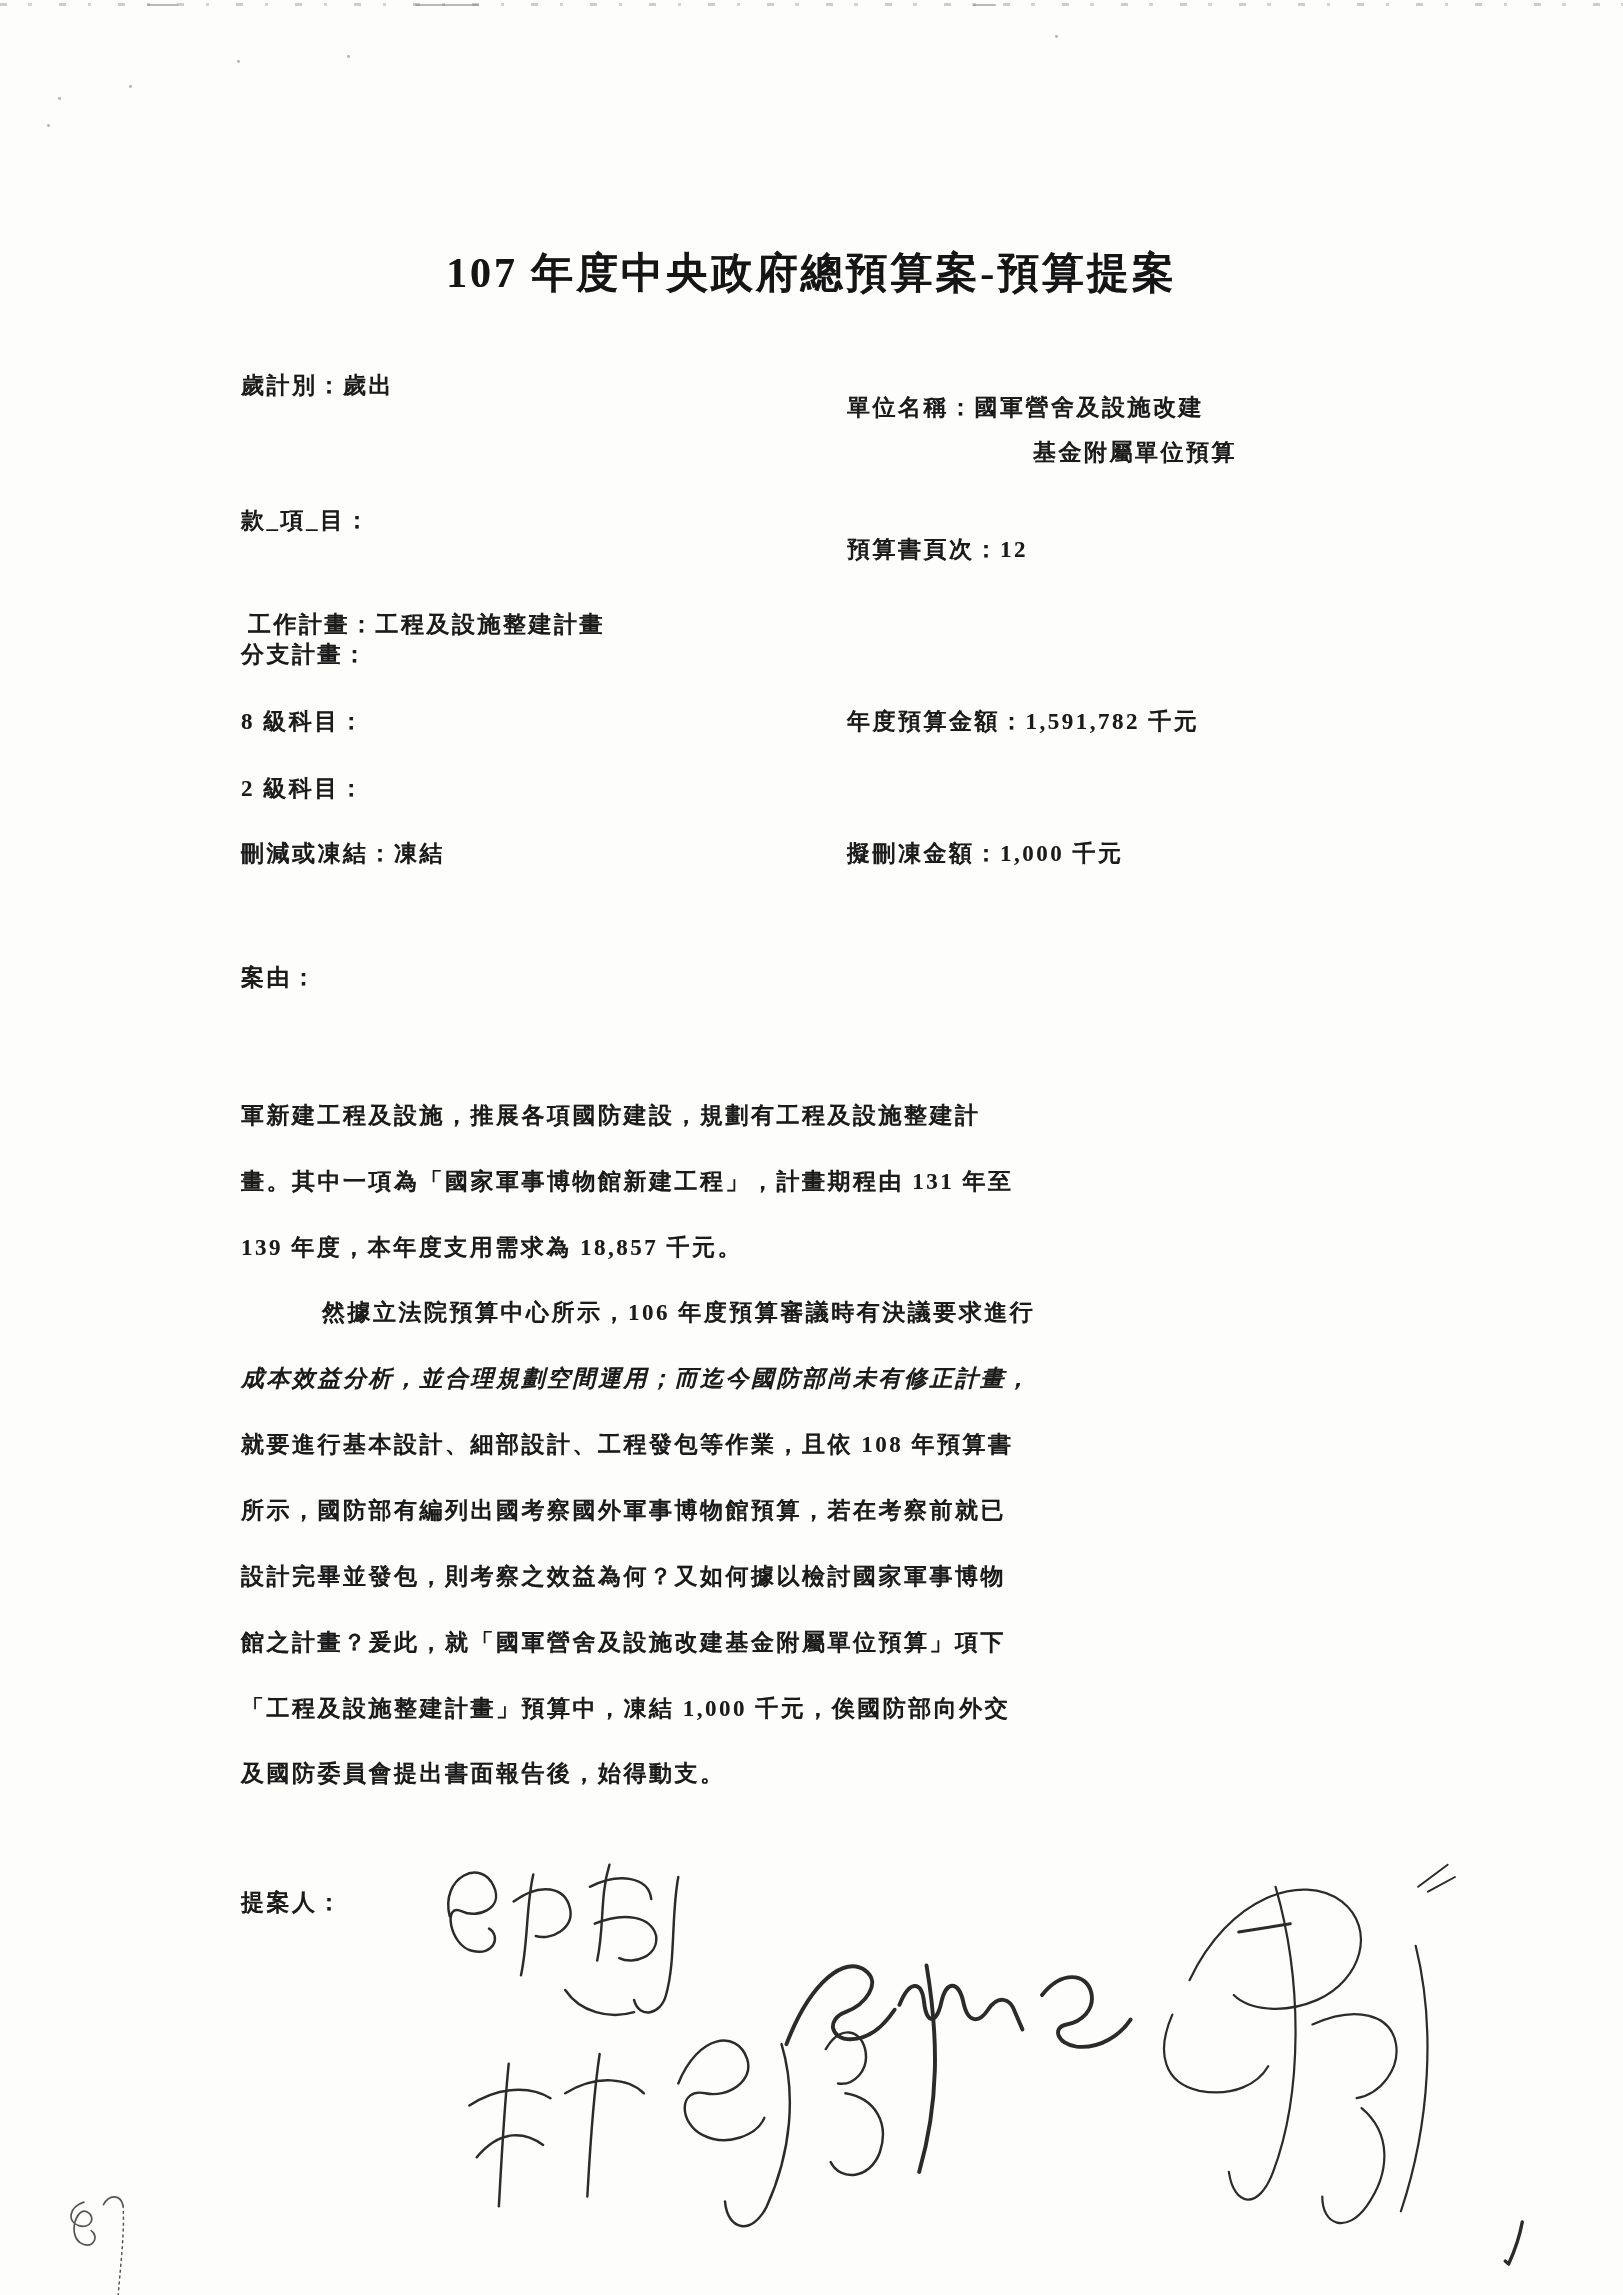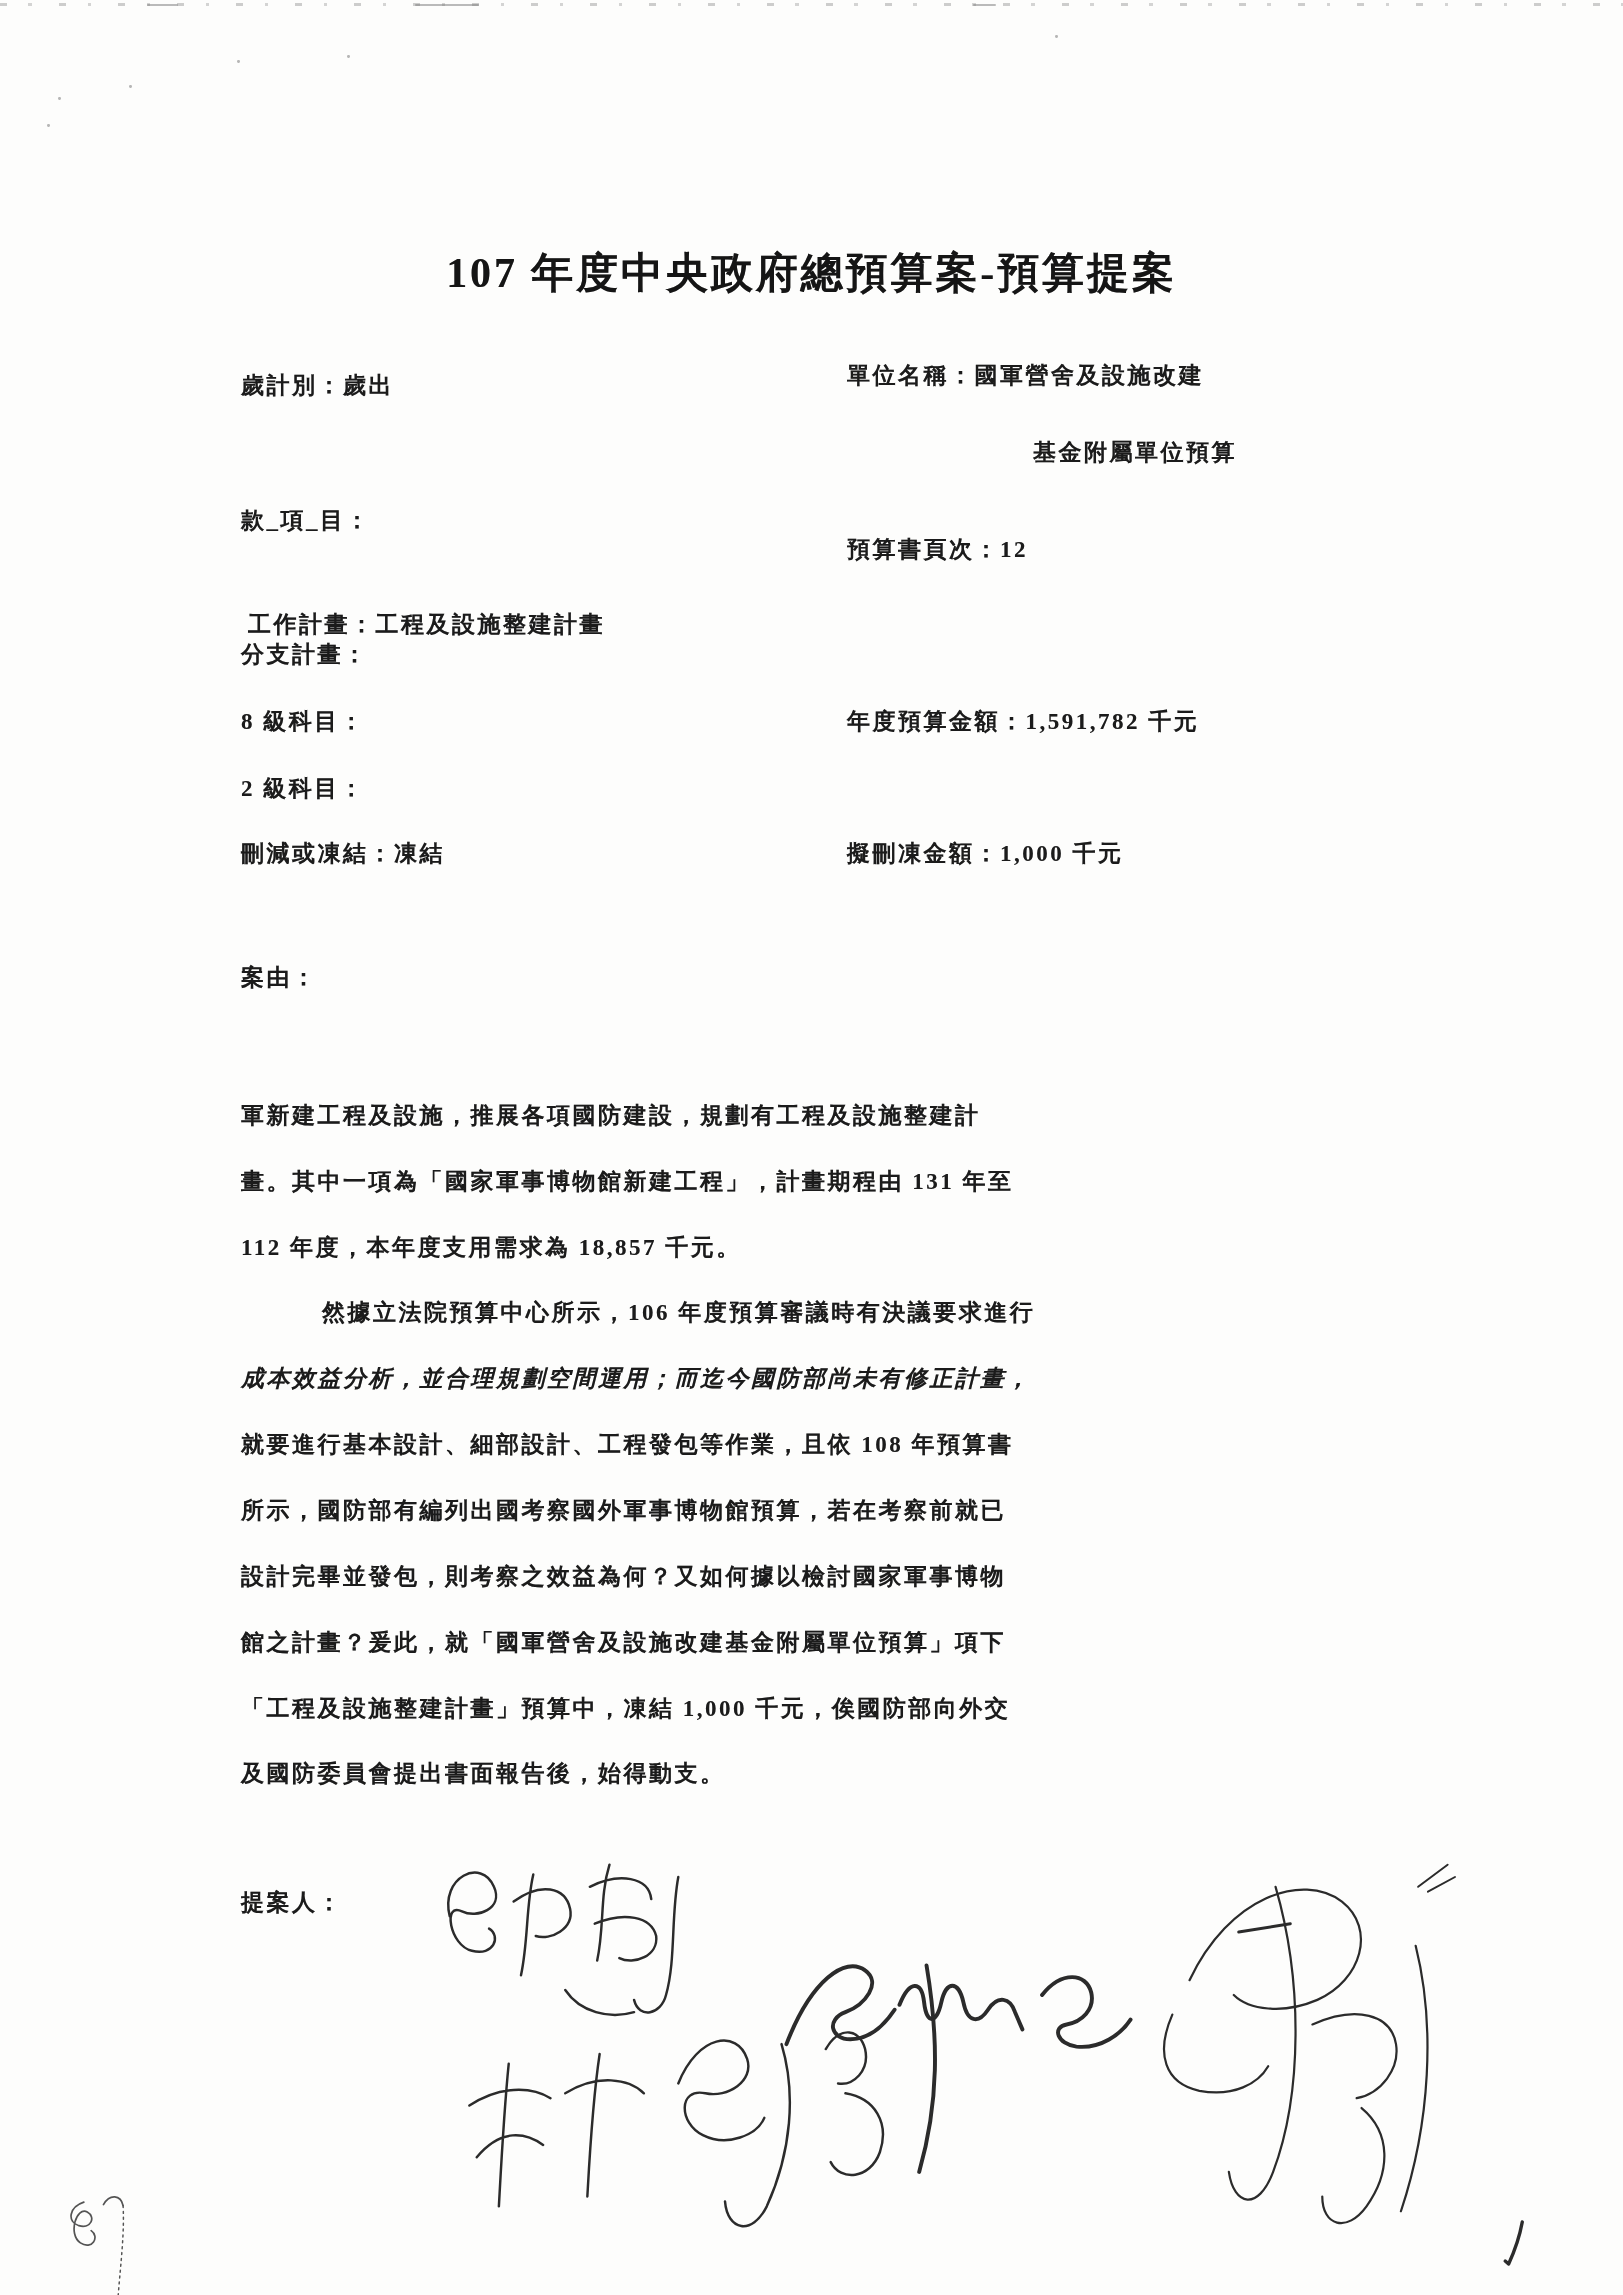--- a/index.html
+++ b/index.html
@@ -42,37 +42,37 @@
   <div class="speck" style="left:347px;top:55px;"></div>
   <div class="speck" style="left:1055px;top:35px;"></div>
   <div class="speck" style="left:237px;top:60px;"></div>
   <div class="speck" style="left:58px;top:97px;"></div>
   <div class="speck" style="left:47px;top:124px;"></div>
   <div class="speck" style="left:129px;top:85px;"></div>
 
   <div class="title" style="top:221px;margin-top:24px;">107 年度中央政府總預算案-預算提案</div>
 
   <div class="t" style="left:241px;top:370px;">歲計別：歲出</div>
-  <div class="t" style="left:847px;top:360px;">單位名稱：國軍營舍及設施改建</div>
+  <div class="t" style="left:847px;top:392px;">單位名稱：國軍營舍及設施改建</div>
   <div class="t" style="left:1033px;top:437px;">基金附屬單位預算</div>
   <div class="t" style="left:241px;top:505px;">款_項_目：</div>
   <div class="t" style="left:847px;top:534px;text-align:center;">預算書頁次：12</div>
   <div class="t" style="left:248px;top:573px;margin-top:36px;">工作計畫：工程及設施整建計畫</div>
   <div class="t" style="left:241px;top:639px;">分支計畫：</div>
   <div class="t" style="left:241px;top:706px;">8 級科目：</div>
   <div class="t" style="left:847px;top:706px;">年度預算金額：1,591,782 千元</div>
   <div class="t" style="left:241px;top:773px;">2 級科目：</div>
   <div class="t" style="left:241px;top:838px;">刪減或凍結：凍結</div>
   <div class="t" style="left:847px;top:838px;">擬刪凍金額：1,000 千元</div>
 
   <div class="t" style="left:241px;top:962px;">案由：</div>
 
   <div class="t" style="left:241px;top:1100px;">軍新建工程及設施，推展各項國防建設，規劃有工程及設施整建計</div>
   <div class="t" style="left:241px;top:1166px;">畫。其中一項為「國家軍事博物館新建工程」，計畫期程由 131 年至</div>
-  <div class="t" style="left:241px;top:1232px;">112 年度，本年度支用需求為 18,857 千元。</div>
+  <div class="t" style="left:241px;top:1232px;">139 年度，本年度支用需求為 18,857 千元。</div>
 
   <div class="t" style="left:322px;top:1297px;">然據立法院預算中心所示，106 年度預算審議時有決議要求進行</div>
   <div class="t" style="left:241px;top:1363px;font-style:italic;">成本效益分析，並合理規劃空間運用；而迄今國防部尚未有修正計畫，</div>
   <div class="t" style="left:241px;top:1429px;">就要進行基本設計、細部設計、工程發包等作業，且依 108 年預算書</div>
   <div class="t" style="left:241px;top:1495px;">所示，國防部有編列出國考察國外軍事博物館預算，若在考察前就已</div>
   <div class="t" style="left:241px;top:1561px;">設計完畢並發包，則考察之效益為何？又如何據以檢討國家軍事博物</div>
   <div class="t" style="left:241px;top:1627px;">館之計畫？爰此，就「國軍營舍及設施改建基金附屬單位預算」項下</div>
   <div class="t" style="left:241px;top:1693px;">「工程及設施整建計畫」預算中，凍結 1,000 千元，俟國防部向外交</div>
   <div class="t" style="left:241px;top:1758px;">及國防委員會提出書面報告後，始得動支。</div>
 

